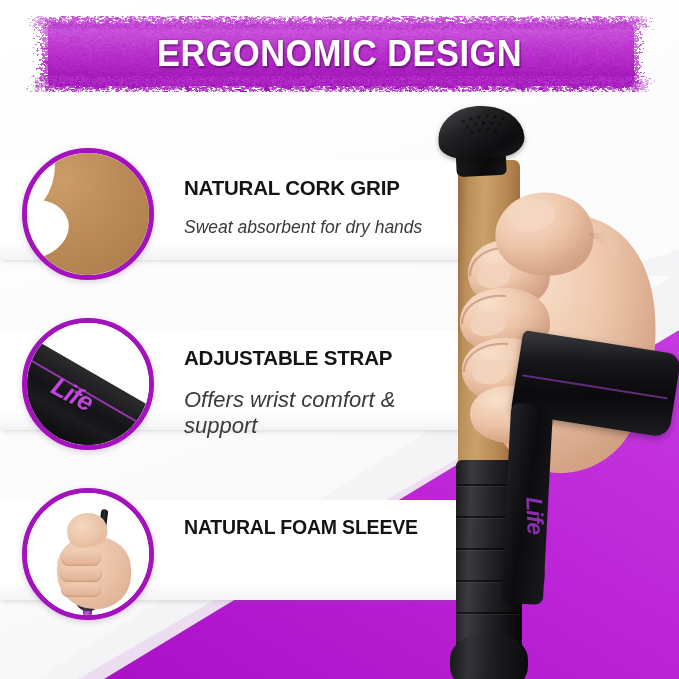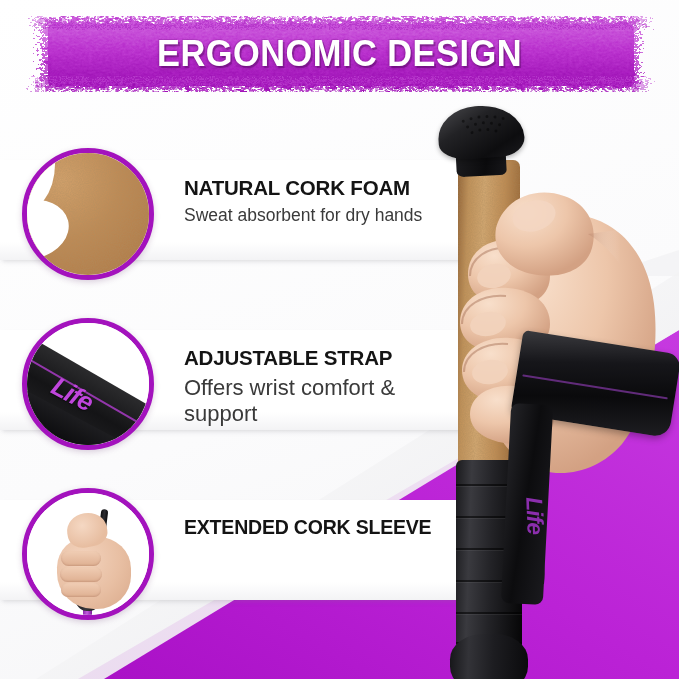--- a/index.html
+++ b/index.html
@@ -95,25 +95,26 @@
   }
   .feat-title {
     font-size:20.5px;
     font-weight:bold;
     color:#141414;
     letter-spacing:-0.2px;
     line-height:1.15;
     white-space:nowrap;
   }
   .feat-sub {
-    margin-top:5px;
+    margin-top:17px;
     font-size:17.5px;
     color:#3a3a3a;
     line-height:1.22;
     font-weight:400;
+    font-style:italic;
   }
   .f3 .feat-title { font-size:19.5px; }
   .f2 .feat-sub, .f3 .feat-sub { font-size:22px; }
 
   
   .cork-bg {
     position:absolute; inset:-6px;
     background:
       radial-gradient(circle at 30% 25%, #d6a36c 0%, #c08a54 42%, #a9713f 100%);
   }
@@ -366,21 +367,21 @@
             </filter>
           </defs>
           <rect width="132" height="132" filter="url(#corkN)"></rect>
         </svg>
         <div class="cork-notch2"></div>
         <div class="cork-notch"></div>
       </div>
     </div>
 
     <div class="text-block">
-      <div class="feat-title">NATURAL CORK FOAM</div>
+      <div class="feat-title">NATURAL CORK GRIP</div>
       <div class="feat-sub">Sweat absorbent for dry hands</div>
     </div>
   </div>
 
   <div class="feature f2">
     <div class="panel"></div>
 
     <div class="thumb">
       <div class="thumb-art">
         <div class="strap-bg"></div>
@@ -413,21 +414,21 @@
         <div class="hp-strap"></div>
         <div class="hp-hand"></div>
         <div class="hp-thumb"></div>
         <div class="hp-finger" style="left:34px;top:58px;width:40px;height:15px;"></div>
         <div class="hp-finger" style="left:33px;top:74px;width:42px;height:15px;"></div>
         <div class="hp-finger" style="left:34px;top:90px;width:40px;height:14px;"></div>
       </div>
     </div>
 
     <div class="text-block">
-      <div class="feat-title">EXTENDED CORK SLEEVE</div>
+      <div class="feat-title">NATURAL FOAM SLEEVE</div>
     </div>
   </div>
 
   <div class="product">
 
     <div class="p-cork">
       <svg class="p-cork-speck" viewBox="0 0 62 310" preserveAspectRatio="none">
         <defs>
           <filter id="corkN2">
             <feTurbulence type="fractalNoise" baseFrequency="0.9" numOctaves="5" seed="11"></feTurbulence>

